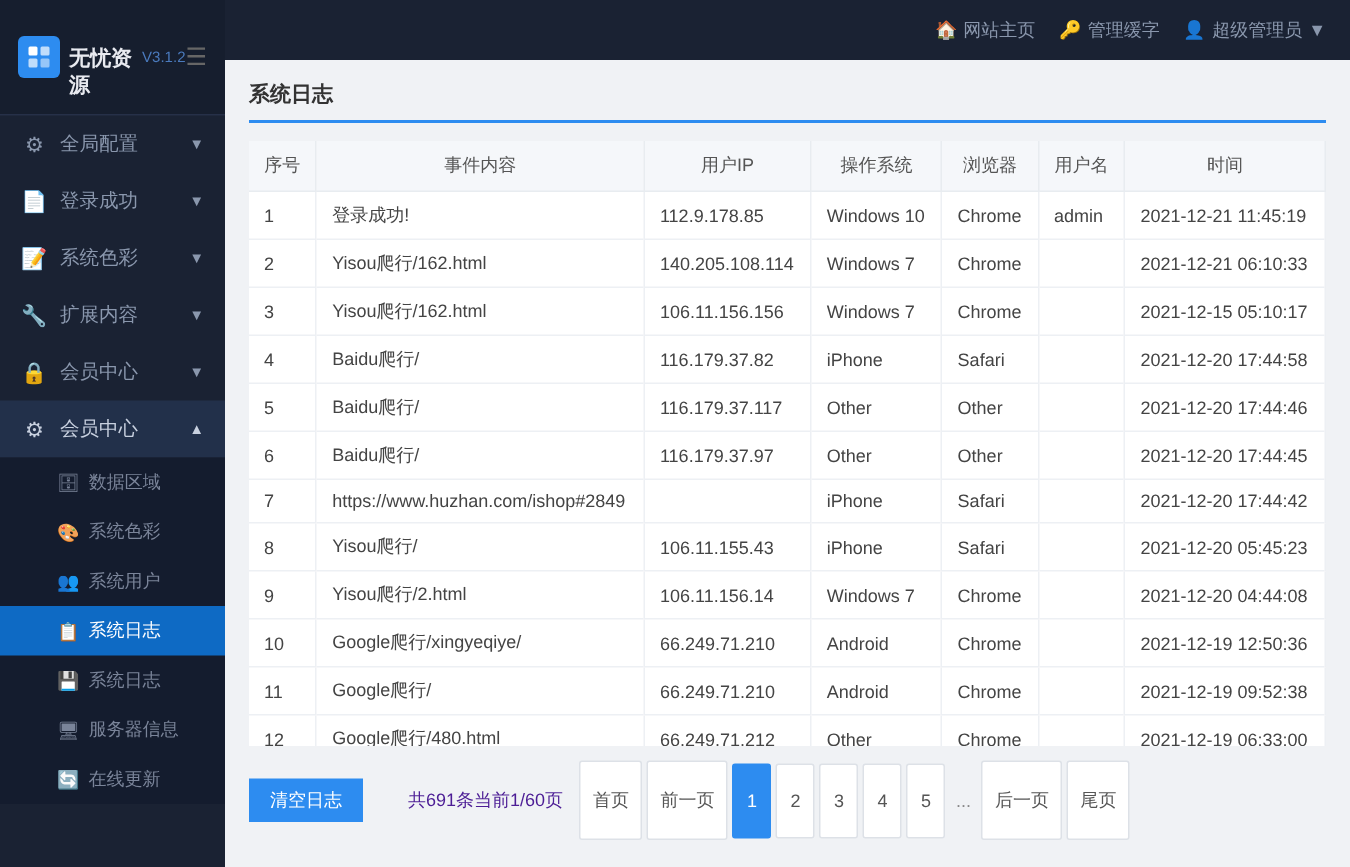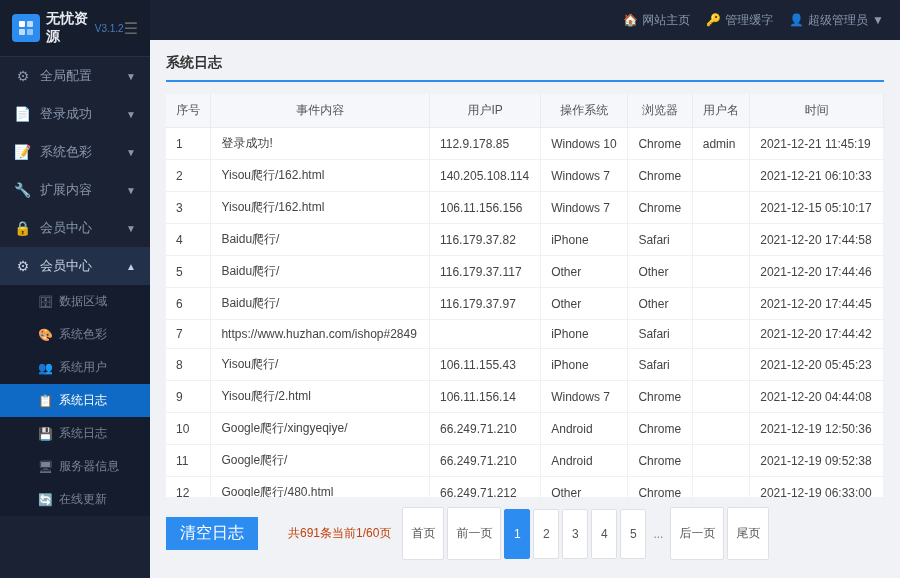--- a/index.html
+++ b/index.html
@@ -2,21 +2,21 @@
 <html><head>
   <meta charset="utf-8">
   <style>
     * { margin: 0; padding: 0; box-sizing: border-box; }
     body { font-family: "Microsoft YaHei", Arial, sans-serif; font-size: 13px; background: #f0f2f5; display: flex; width: 900px; height: 578px; overflow: hidden; }
 
     
     .sidebar { width: 150px; min-width: 150px; background: #1a2233; color: #b0b8c9; height: 578px; overflow-y: auto; flex-shrink: 0; }
     .sidebar-logo { display: flex; align-items: center; padding: 10px 12px; background: #161e2e; border-bottom: 1px solid #263048; }
     .sidebar-logo-icon { width: 28px; height: 28px; background: #2d8cf0; border-radius: 4px; display: flex; align-items: center; justify-content: center; color: white; font-weight: bold; font-size: 14px; margin-right: 6px; flex-shrink: 0; }
-    .sidebar-logo-text { color: #e8eaf0; font-size: 14px; font-weight: bold; }
+    .sidebar-logo-text { color: #e8eaf0; font-size: 14px; font-weight: bold; margin-top: 20px; }
     .sidebar-logo-version { color: #4a7abd; font-size: 10px; margin-left: 0; }
     .sidebar-toggle { margin-left: auto; color: #666; cursor: pointer; font-size: 16px; }
 
     .sidebar-menu { list-style: none; }
     .sidebar-menu-item { }
     .sidebar-menu-item > .menu-header { display: flex; align-items: center; padding: 10px 14px; cursor: pointer; color: #8a97ad; font-size: 13px; transition: background 0.2s; }
     .sidebar-menu-item > .menu-header .menu-icon { width: 18px; height: 18px; margin-right: 8px; flex-shrink: 0; display: flex; align-items: center; justify-content: center; font-size: 14px; }
     .sidebar-menu-item > .menu-header .menu-arrow { margin-left: auto; font-size: 10px; }
 
     .submenu { list-style: none; background: #141c2e; }
@@ -40,24 +40,24 @@
     
     .table-container { flex: 1; overflow: auto; }
     table { width: 100%; border-collapse: collapse; background: white; font-size: 12px; }
     thead tr { background: #f5f7fa; }
     thead th { padding: 8px 10px; text-align: center; color: #555; font-weight: normal; border-bottom: 1px solid #e8ecf0; border-right: 1px solid #e8ecf0; white-space: nowrap; }
     tbody tr { border-bottom: 1px solid #edf0f4; }
     tbody td { padding: 7px 10px; color: #444; border-right: 1px solid #edf0f4; white-space: nowrap; }
 
     
     .bottom-bar { display: flex; align-items: center; padding: 10px 0 4px 0; gap: 10px; flex-shrink: 0; }
-    .btn-clear-log { background: #2d8cf0; color: white; border: none; padding: 6px 14px; border-radius: 0; cursor: pointer; font-size: 16px; }
+    .btn-clear-log { background: #2d8cf0; color: white; border: none; padding: 6px 14px; border-radius: 0; cursor: pointer; font-size: 12px; }
 
     .pagination { display: flex; align-items: center; margin-left: 20px; gap: 3px; }
-    .pagination-info { color: #c2410c; font-size: 12px; margin-right: 8px; }
+    .pagination-info { color: #4c1d95; font-size: 12px; margin-right: 8px; }
     .page-btn { padding: 17px 8px; border: 1px solid #dde1e7; background: white; color: #555; cursor: pointer; border-radius: 2px; font-size: 12px; min-width: 26px; text-align: center; }
     .page-btn.active { background: #2d8cf0; color: white; border-color: #2d8cf0; }
     .page-ellipsis { color: #888; font-size: 12px; padding: 3px 4px; }
   </style>
 </head>
 <body>
 
 <div class="sidebar">
   <div class="sidebar-logo">
     <div class="sidebar-logo-icon">

